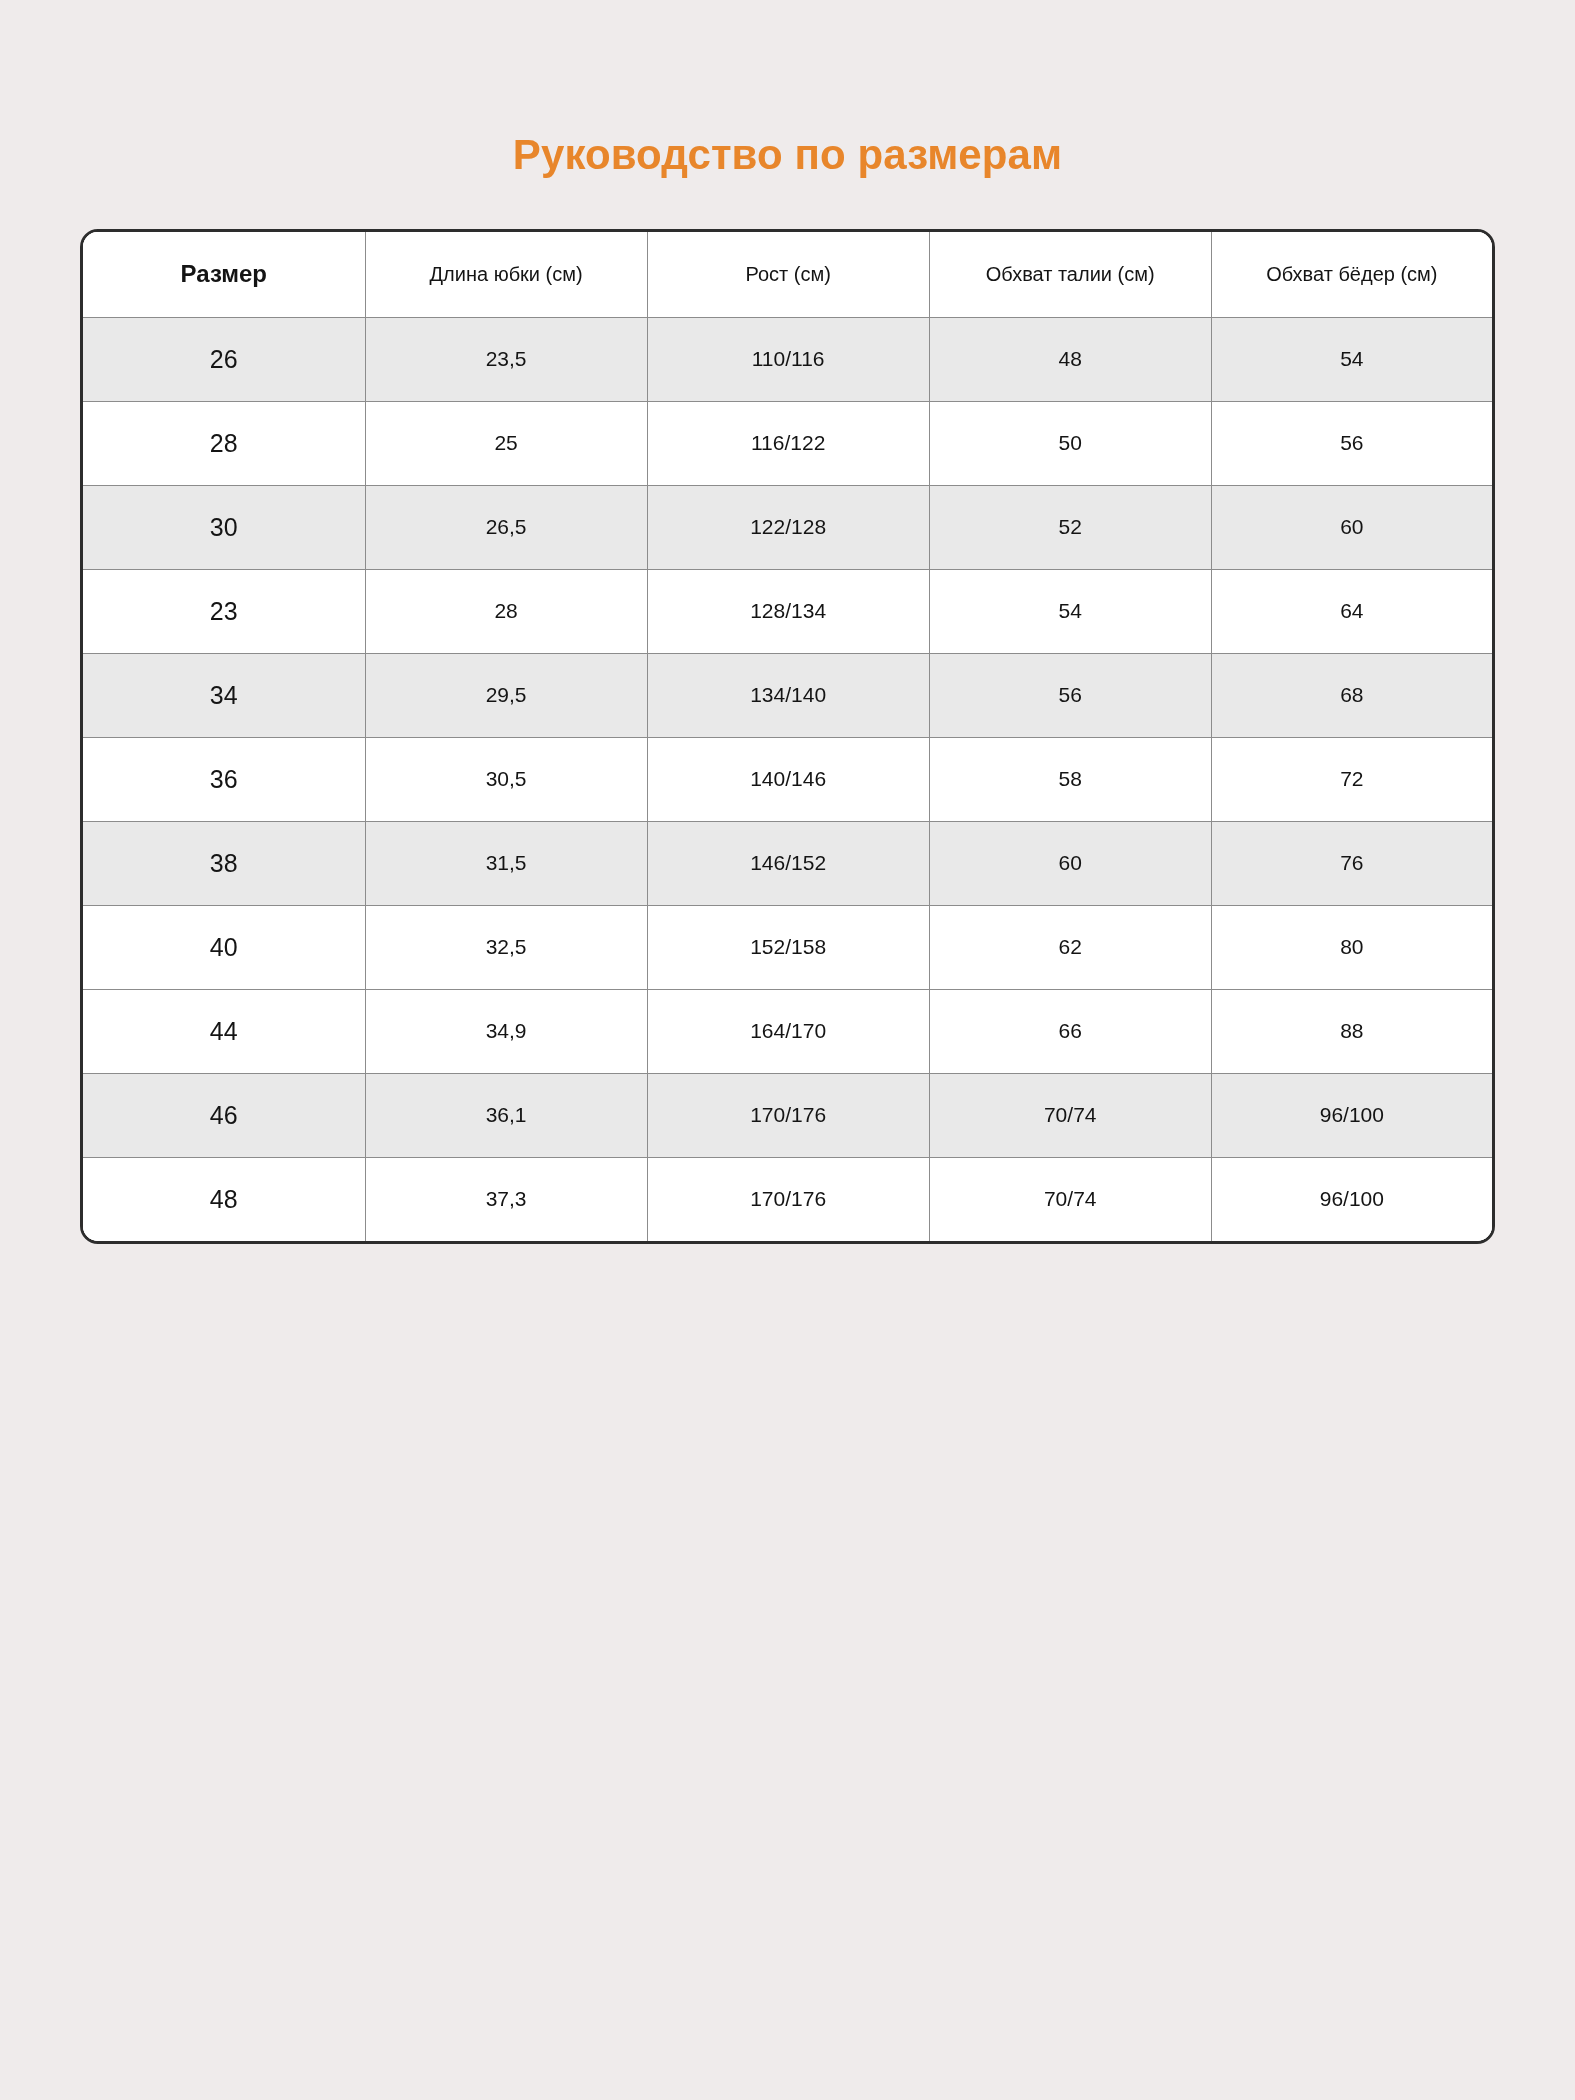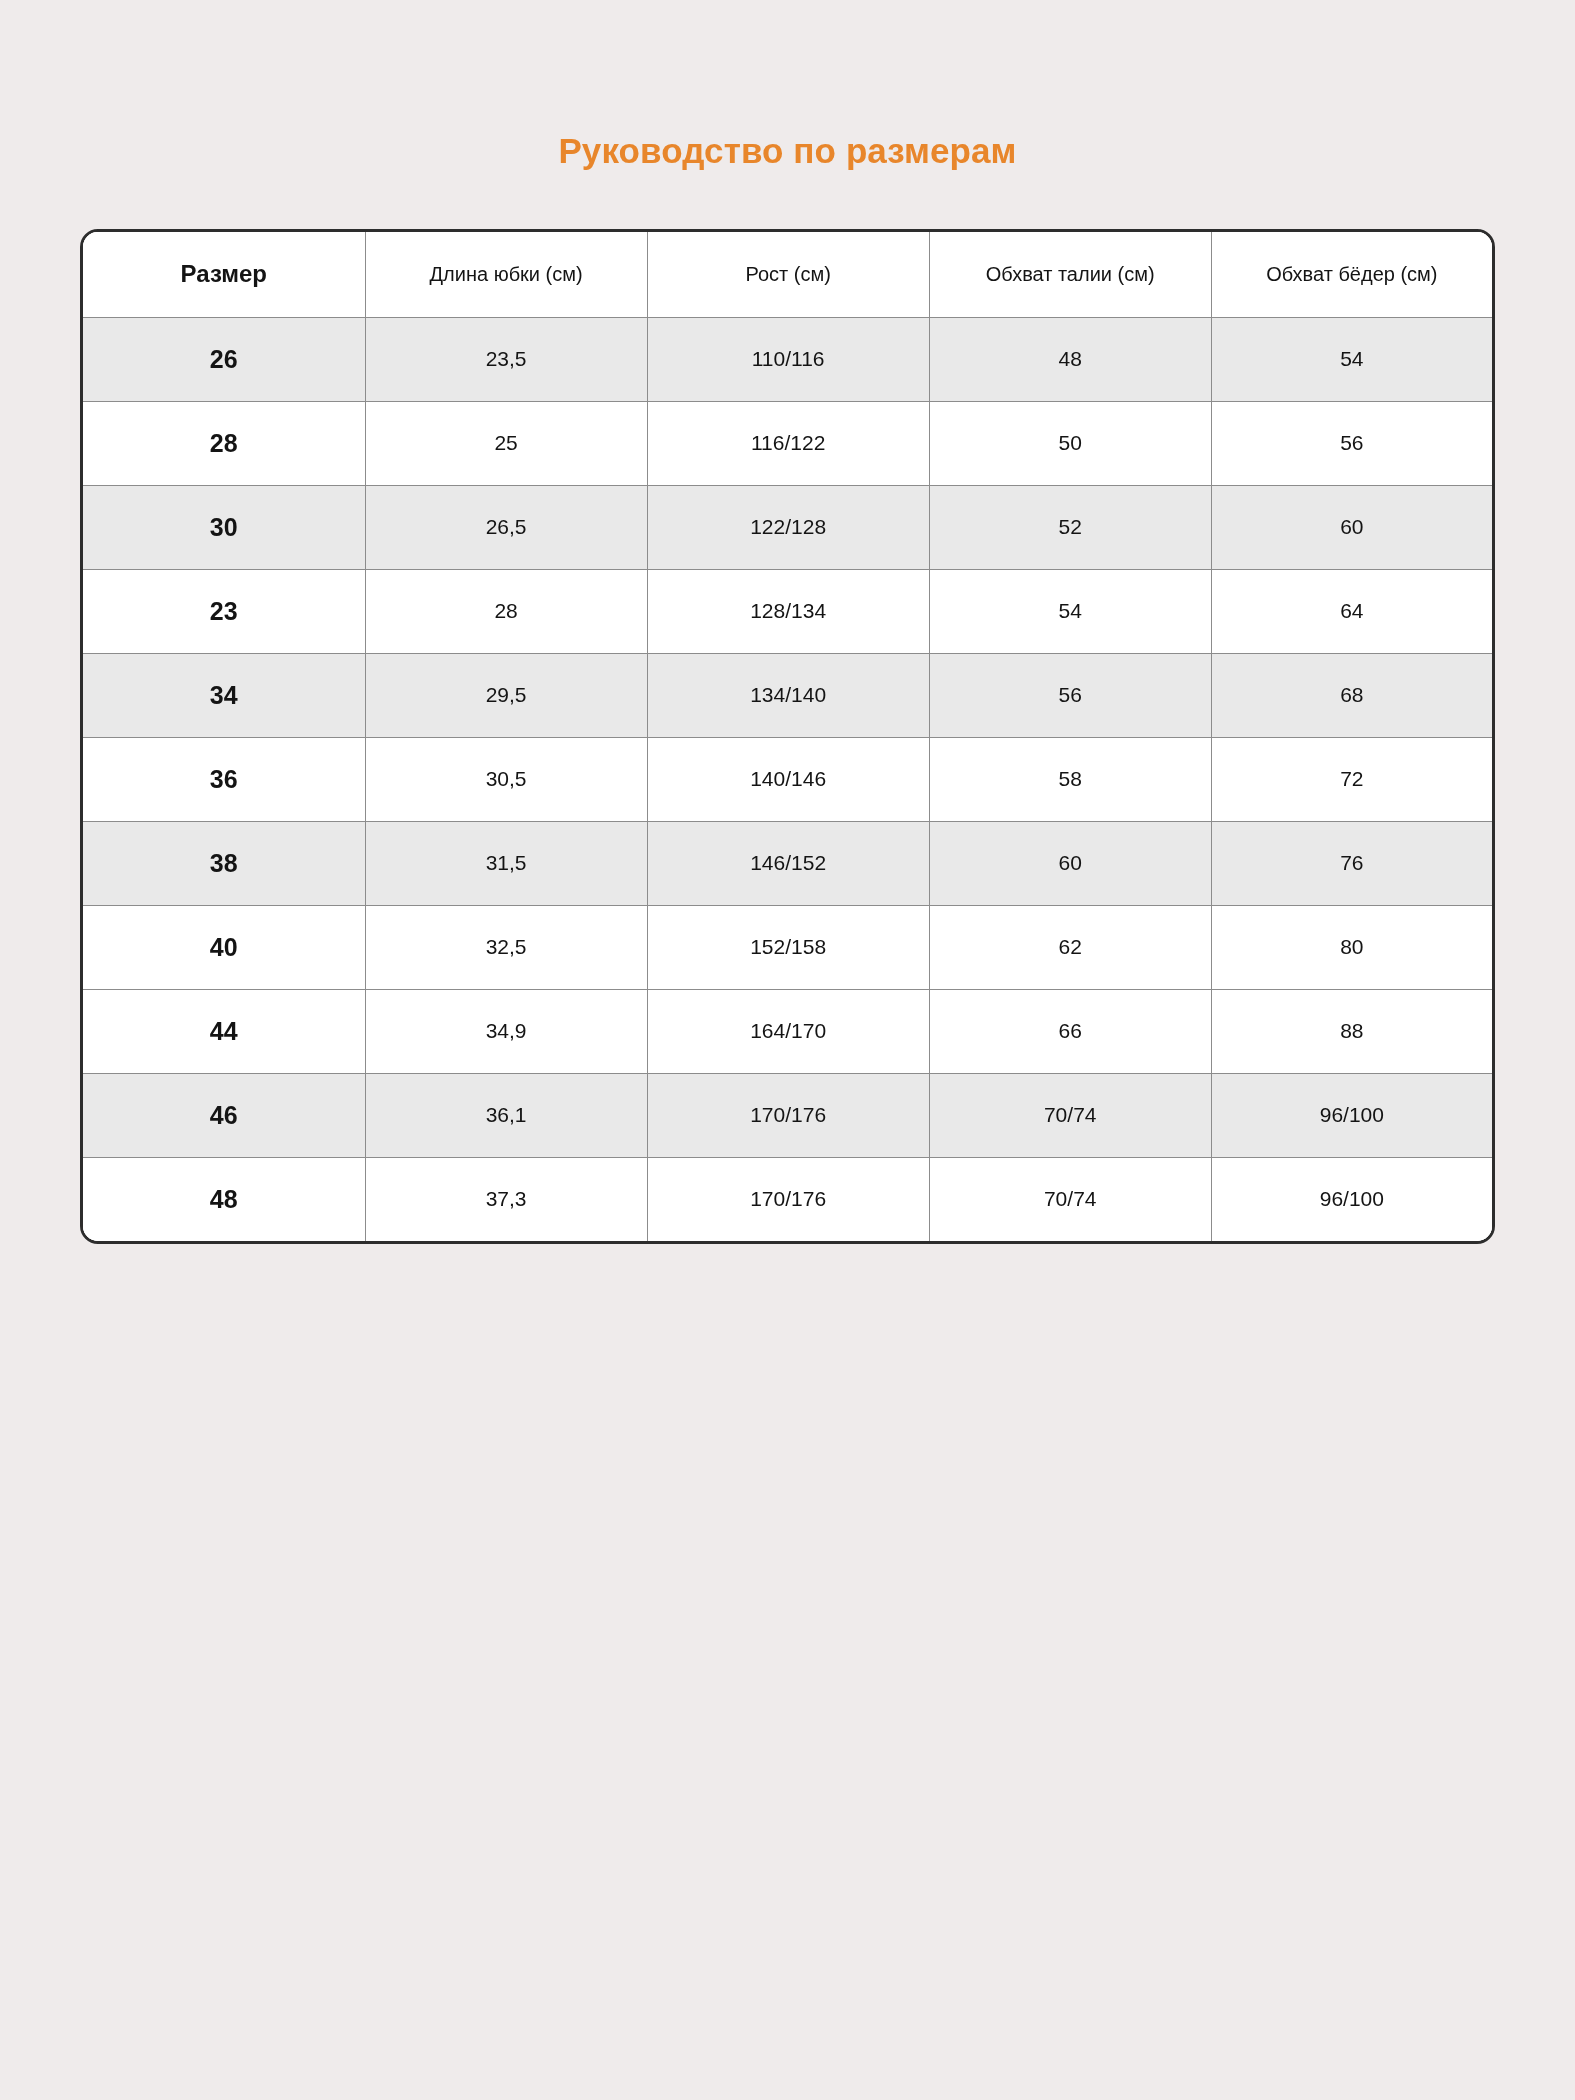--- a/index.html
+++ b/index.html
@@ -22,21 +22,21 @@
     height: 2100px;
     box-sizing: border-box;
   }
 
   .page-title {
     position: absolute;
     top: 132px;
     left: 0;
     width: 1575px;
     text-align: center;
-    font-size: 35px;
+    font-size: 42px;
     font-weight: bold;
     color: #e8862b;
     letter-spacing: 0.1px;
     line-height: 1.1;
   }
 
   .table-wrap {
     position: absolute;
     top: 229px;
     left: 80px;
@@ -101,21 +101,21 @@
   table.size-table tbody tr.plain td {
     background: #ffffff;
   }
 
   table.size-table tbody tr:last-child td {
     border-bottom: none;
   }
 
   table.size-table td.cell-size {
     font-size: 25px;
-    font-weight: bold;
+    font-weight: normal;
     letter-spacing: 0.2px;
   }
 
   table.size-table td.cell-value {
     font-size: 21px;
     font-weight: normal;
     margin-top: 36px;
   }
 </style>
 </head>

